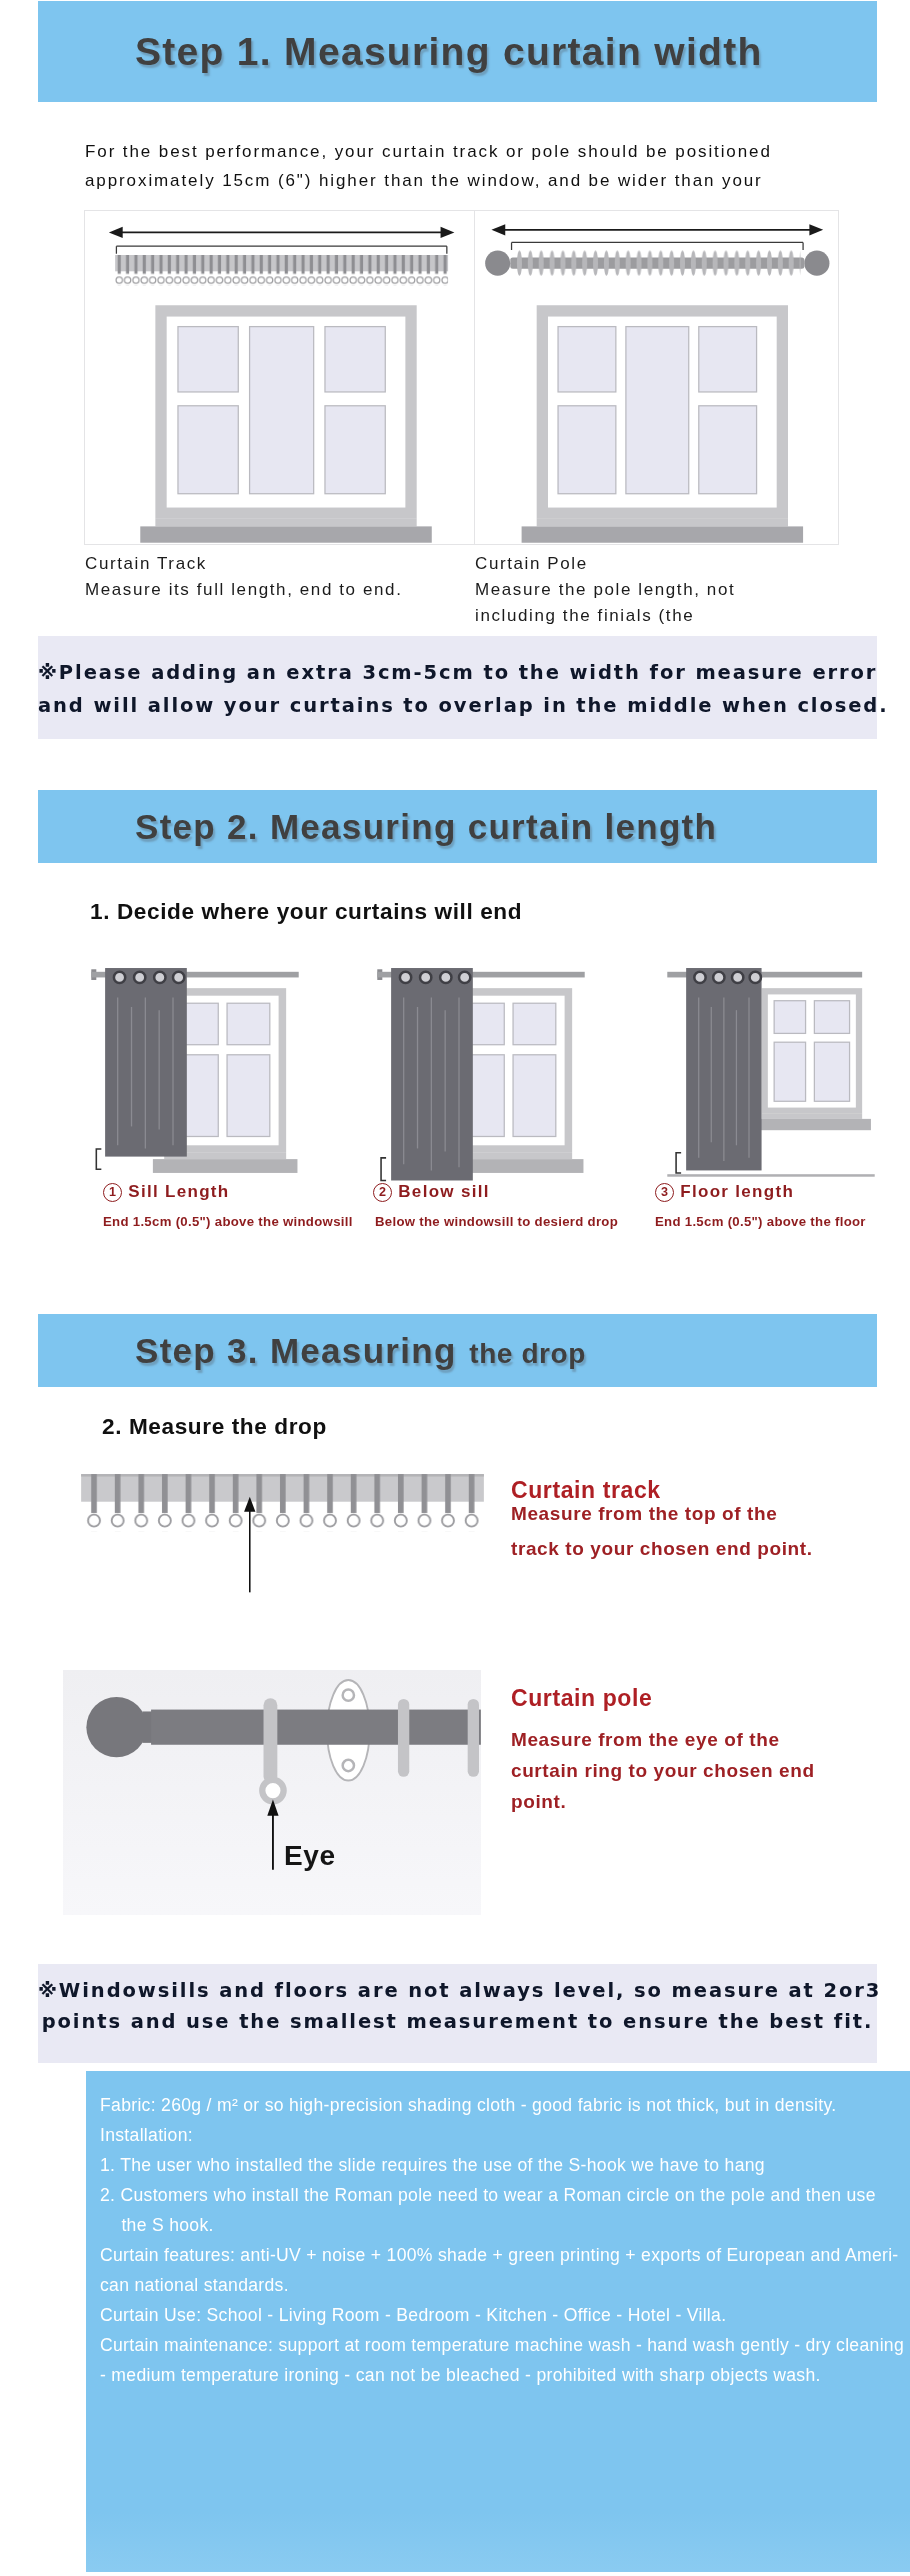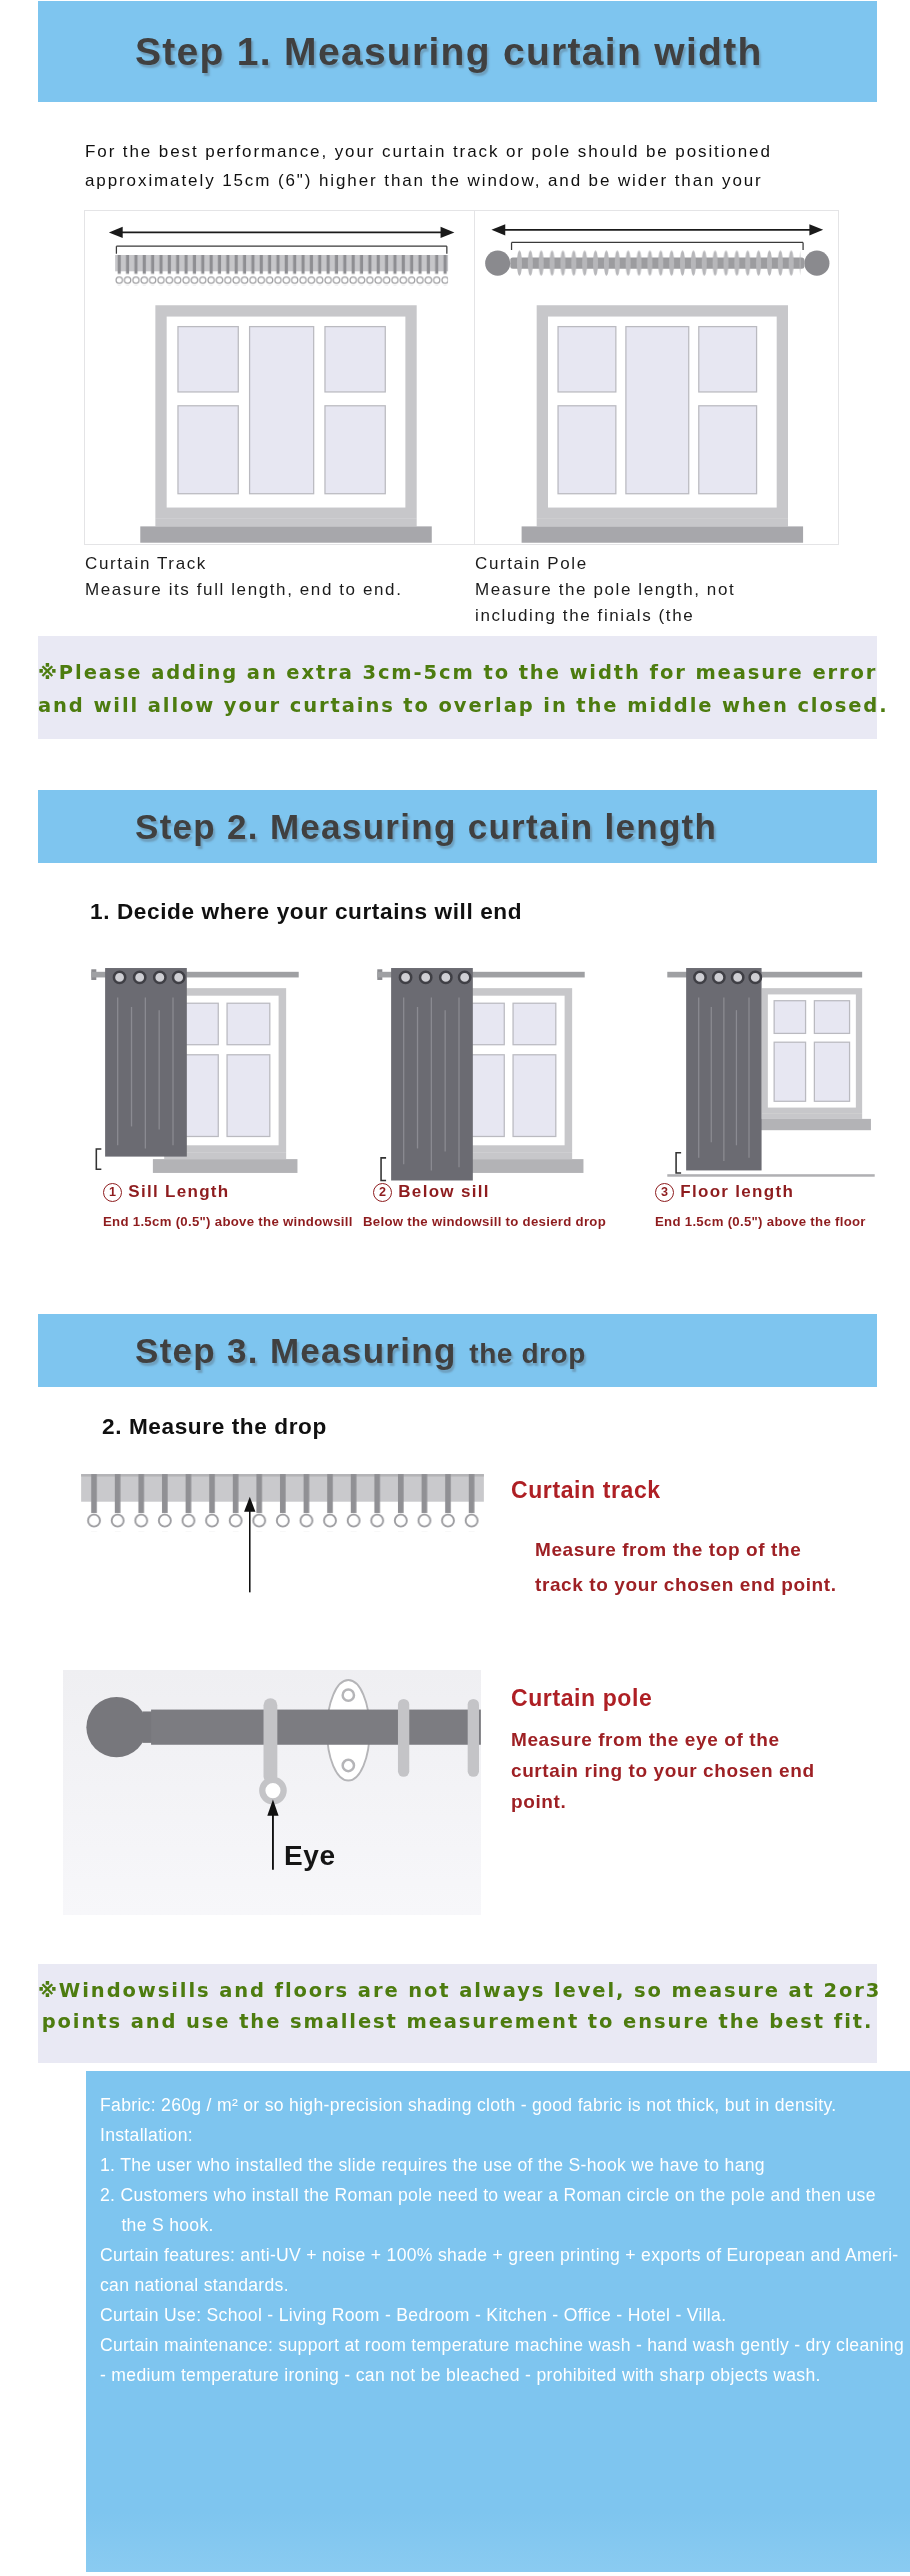--- a/index.html
+++ b/index.html
@@ -16,42 +16,42 @@
   .band3 .band-title{font-size:35px;}
   .band-title .sub{font-size:28px;margin-left:12.6px;letter-spacing:0.6px;}
   .intro{position:absolute;left:85px;top:137px;font-size:17px;color:#101010;
     letter-spacing:1.9px;line-height:29px;white-space:nowrap;}
   .illus-box{position:absolute;top:210px;height:335px;background:#ffffff;border:0.6px solid #e4e4e6;box-sizing:border-box;}
   .boxA{left:84px;width:394px;}
   .boxB{left:474px;width:365px;}
   .caption{position:absolute;top:551px;font-size:17px;color:#1b1b1b;letter-spacing:1.6px;line-height:26px;white-space:nowrap;}
   .capA{left:85px;} .capB{left:475px;}
   .note{position:absolute;left:38px;width:839px;background:#e9e9f4;text-align:center;
-    color:#4d7c0f;font-weight:bold;font-family:"DejaVu Sans","Liberation Sans",sans-serif;}
+    color:#0f172a;font-weight:bold;font-family:"DejaVu Sans","Liberation Sans",sans-serif;}
   .note div{white-space:nowrap;}
   .note1{top:636px;height:103px;font-size:19.5px;letter-spacing:1.9px;line-height:33px;padding-top:20px;box-sizing:border-box;}
   .note2{top:1964px;height:99px;font-size:19.5px;letter-spacing:1.9px;line-height:31px;padding-top:11.3px;box-sizing:border-box;}
   .subhead{position:absolute;font-size:22.6px;font-weight:bold;color:#101010;letter-spacing:0.6px;white-space:nowrap;}
   .decide{left:90px;top:899px;}
   .measure-drop{left:102px;top:1414px;}
   .fig{position:absolute;top:963px;width:208px;height:220px;}
   .fig1{left:91px;} .fig2{left:377px;} .fig3{left:667px;}
   .opt{position:absolute;top:1182px;display:flex;align-items:center;gap:6.3px;}
   .opt1{left:103px;} .opt2{left:373px;} .opt3{left:655px;}
   .circle-num{display:inline-flex;width:19px;height:19px;border:1.3px solid #8e1c1e;border-radius:50%;
     align-items:center;justify-content:center;font-size:12.6px;font-weight:bold;color:#8e1c1e;box-sizing:border-box;}
   .opt-label{font-size:17px;font-weight:bold;color:#8e1c1e;letter-spacing:1.3px;white-space:nowrap;}
   .opt-desc{position:absolute;top:1214px;font-size:13.2px;font-weight:bold;color:#8e1c1e;letter-spacing:0.3px;white-space:nowrap;}
-  .desc1{left:103px;} .desc2{left:363px;} .desc3{left:655px;}
+  .desc1{left:103px;} .desc2{left:375px;} .desc3{left:655px;}
   .trackfig{position:absolute;left:81px;top:1469px;width:403px;height:129px;}
   .redcol{position:absolute;left:511px;white-space:nowrap;}
   .red-title{font-size:23px;font-weight:bold;color:#ae1f24;letter-spacing:0.6px;}
   .red-desc{font-size:19px;font-weight:bold;color:#9e2024;letter-spacing:0.6px;}
   .track-title{top:1477px;}
-  .track-desc{top:1532px;line-height:35px;margin-left:24px;}
+  .track-desc{top:1496px;line-height:35px;}
   .pole-title{top:1685px;}
   .pole-desc{top:1724px;line-height:31px;}
   .polefig{position:absolute;left:63px;top:1670px;width:418px;height:245px;
     background:linear-gradient(180deg,#efeff2 0%,#f4f4f7 60%,#f7f7fa 100%);}
   .eye-label{position:absolute;left:284px;top:1840px;font-size:28px;font-weight:bold;color:#151515;letter-spacing:0.6px;}
   .info{position:absolute;left:38px;top:2071px;width:839px;height:501px;
     background:linear-gradient(180deg,#7ec5ef 0%,#7ec5ef 88%,#8acbf1 100%);
     color:#ffffff;font-size:17.6px;letter-spacing:0.3px;box-sizing:border-box;
     padding:19px 0 0 14px;overflow:hidden;margin-left:48px;}
   .info div{line-height:30px;white-space:nowrap;}

